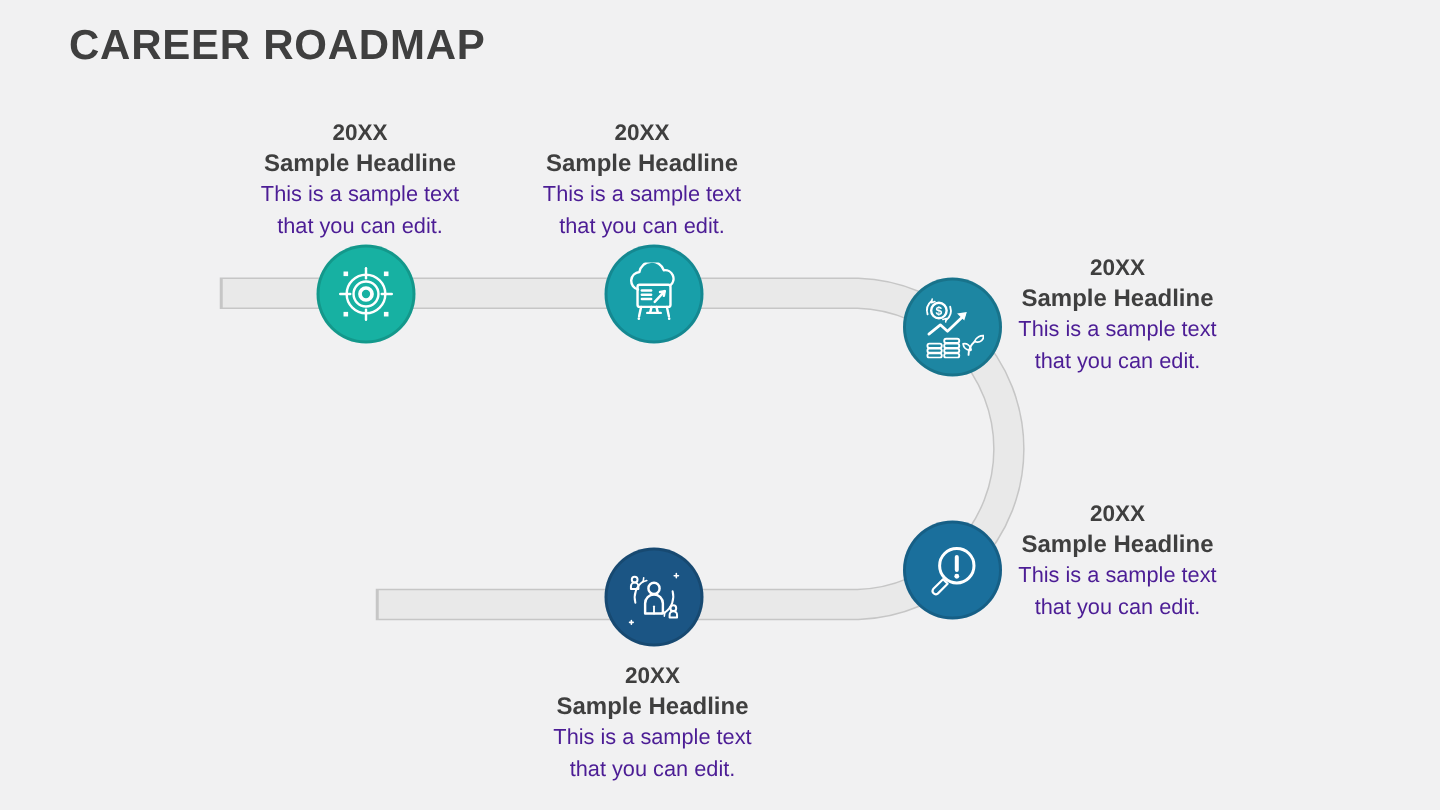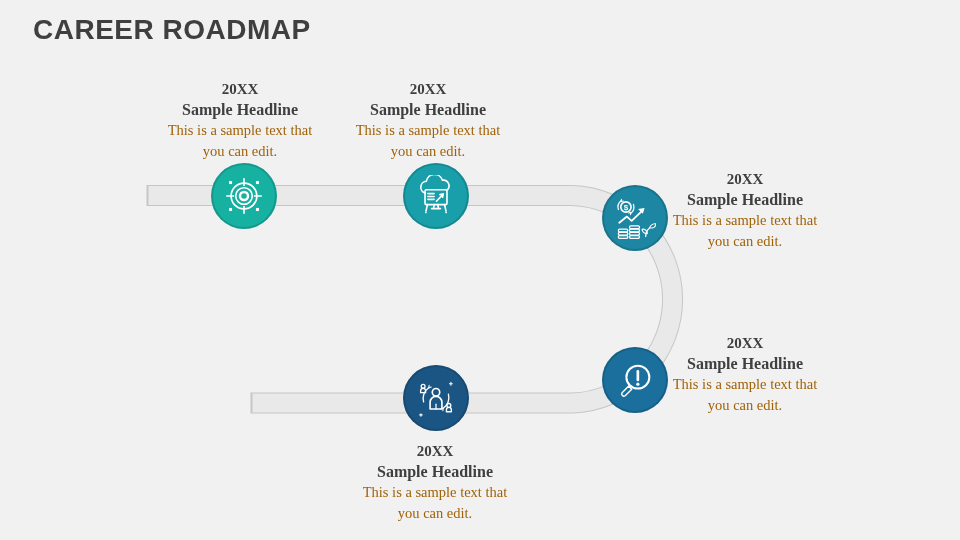--- a/index.html
+++ b/index.html
@@ -2,21 +2,21 @@
 <html><head>
 <meta charset="utf-8">
 <style>
   html,body{margin:0;padding:0;}
   body{font-family:"Liberation Sans", sans-serif;}
   .canvas{
     position:relative;width:960px;height:540px;
     background:#f1f1f2;overflow:hidden;
   }
   .slide-title{
-    position:absolute;left:33px;top:14px;
+    position:absolute;left:46px;top:14px;
     font-size:28px;font-weight:700;letter-spacing:.5px;
     color:#3f3f3f;
   }
   .road-svg{position:absolute;left:0;top:0;width:960px;height:540px;}
   .road-border{fill:none;stroke:#c6c6c6;stroke-width:21;}
   .road-fill{fill:none;stroke:#e9e9e9;stroke-width:19;}
 
   .node{
     position:absolute;width:66px;height:66px;border-radius:50%;
     display:flex;align-items:center;justify-content:center;
@@ -25,30 +25,30 @@
   .n1{left:211px;top:163px;}
   .n2{left:403px;top:163px;}
   .n3{left:602px;top:185px;}
   .n4{left:602px;top:347px;}
   .n5{left:403px;top:365px;}
 
   .node svg{width:42px;height:42px;stroke:#fff;fill:none;
     stroke-width:1.7;stroke-linecap:round;stroke-linejoin:round;}
 
   .tblock{
-    position:absolute;width:180px;text-align:center;color:#3f3f3f;font-family:Liberation Serif, serif;
+    position:absolute;width:180px;text-align:center;color:#3f3f3f;
   }
   .t1{left:150px;top:79px;}
   .t2{left:338px;top:79px;}
   .t3{left:655px;top:169px;}
   .t4{left:655px;top:333px;}
   .t5{left:345px;top:441px;}
   .year{font-size:15px;font-weight:700;line-height:20px;}
   .headline{font-size:16px;font-weight:700;line-height:21px;text-align:center;}
-  .bodytxt{font-size:14.5px;line-height:21px;color:#a16207;width:160px;margin:0 auto;}
+  .bodytxt{font-size:14.5px;line-height:21px;color:#4c1d95;width:160px;margin:0 auto;}
 </style>
 </head>
 <body>
 
 <div class="canvas" style="background-color: rgb(241, 241, 242);">
 
   <div class="slide-title" style="color: rgb(63, 63, 63);">CAREER ROADMAP</div>
 
   <svg class="road-svg" viewBox="0 0 960 540">
     <path class="road-border" d="M146.5 195.5 H 572 A 103.8 103.8 0 0 1 572 403 H 250.5" style="stroke: rgb(198, 198, 198);"></path>

